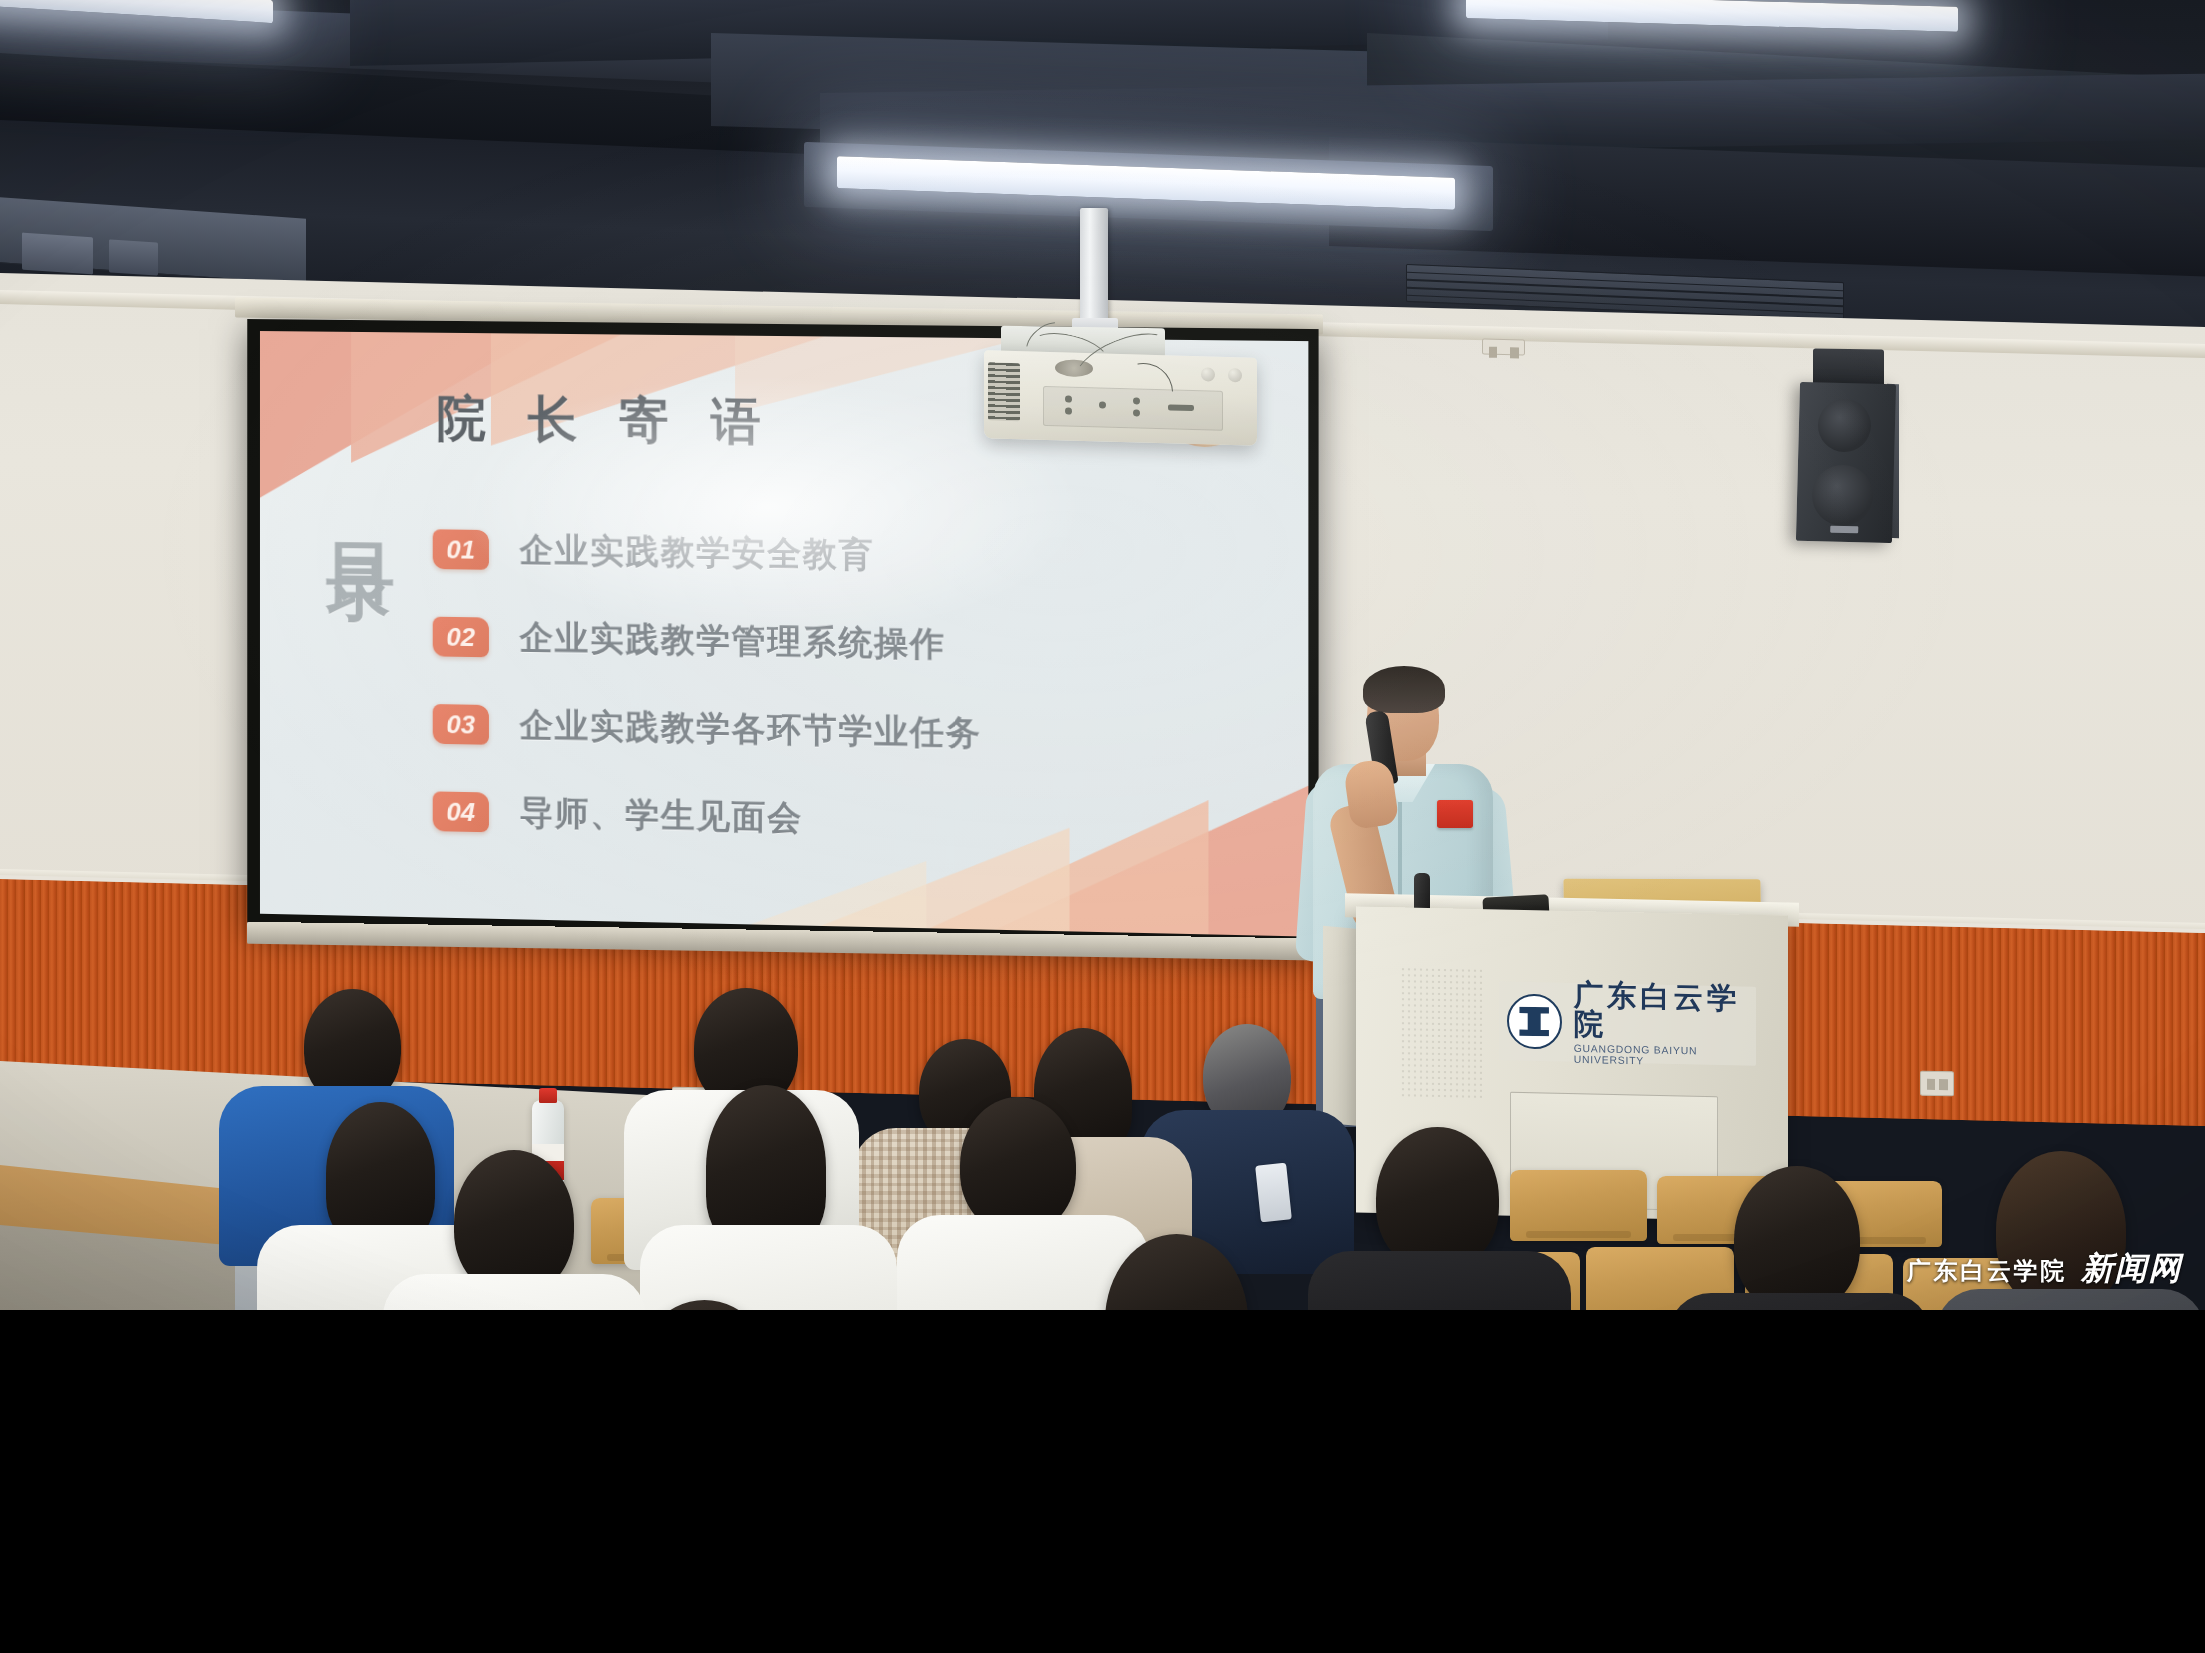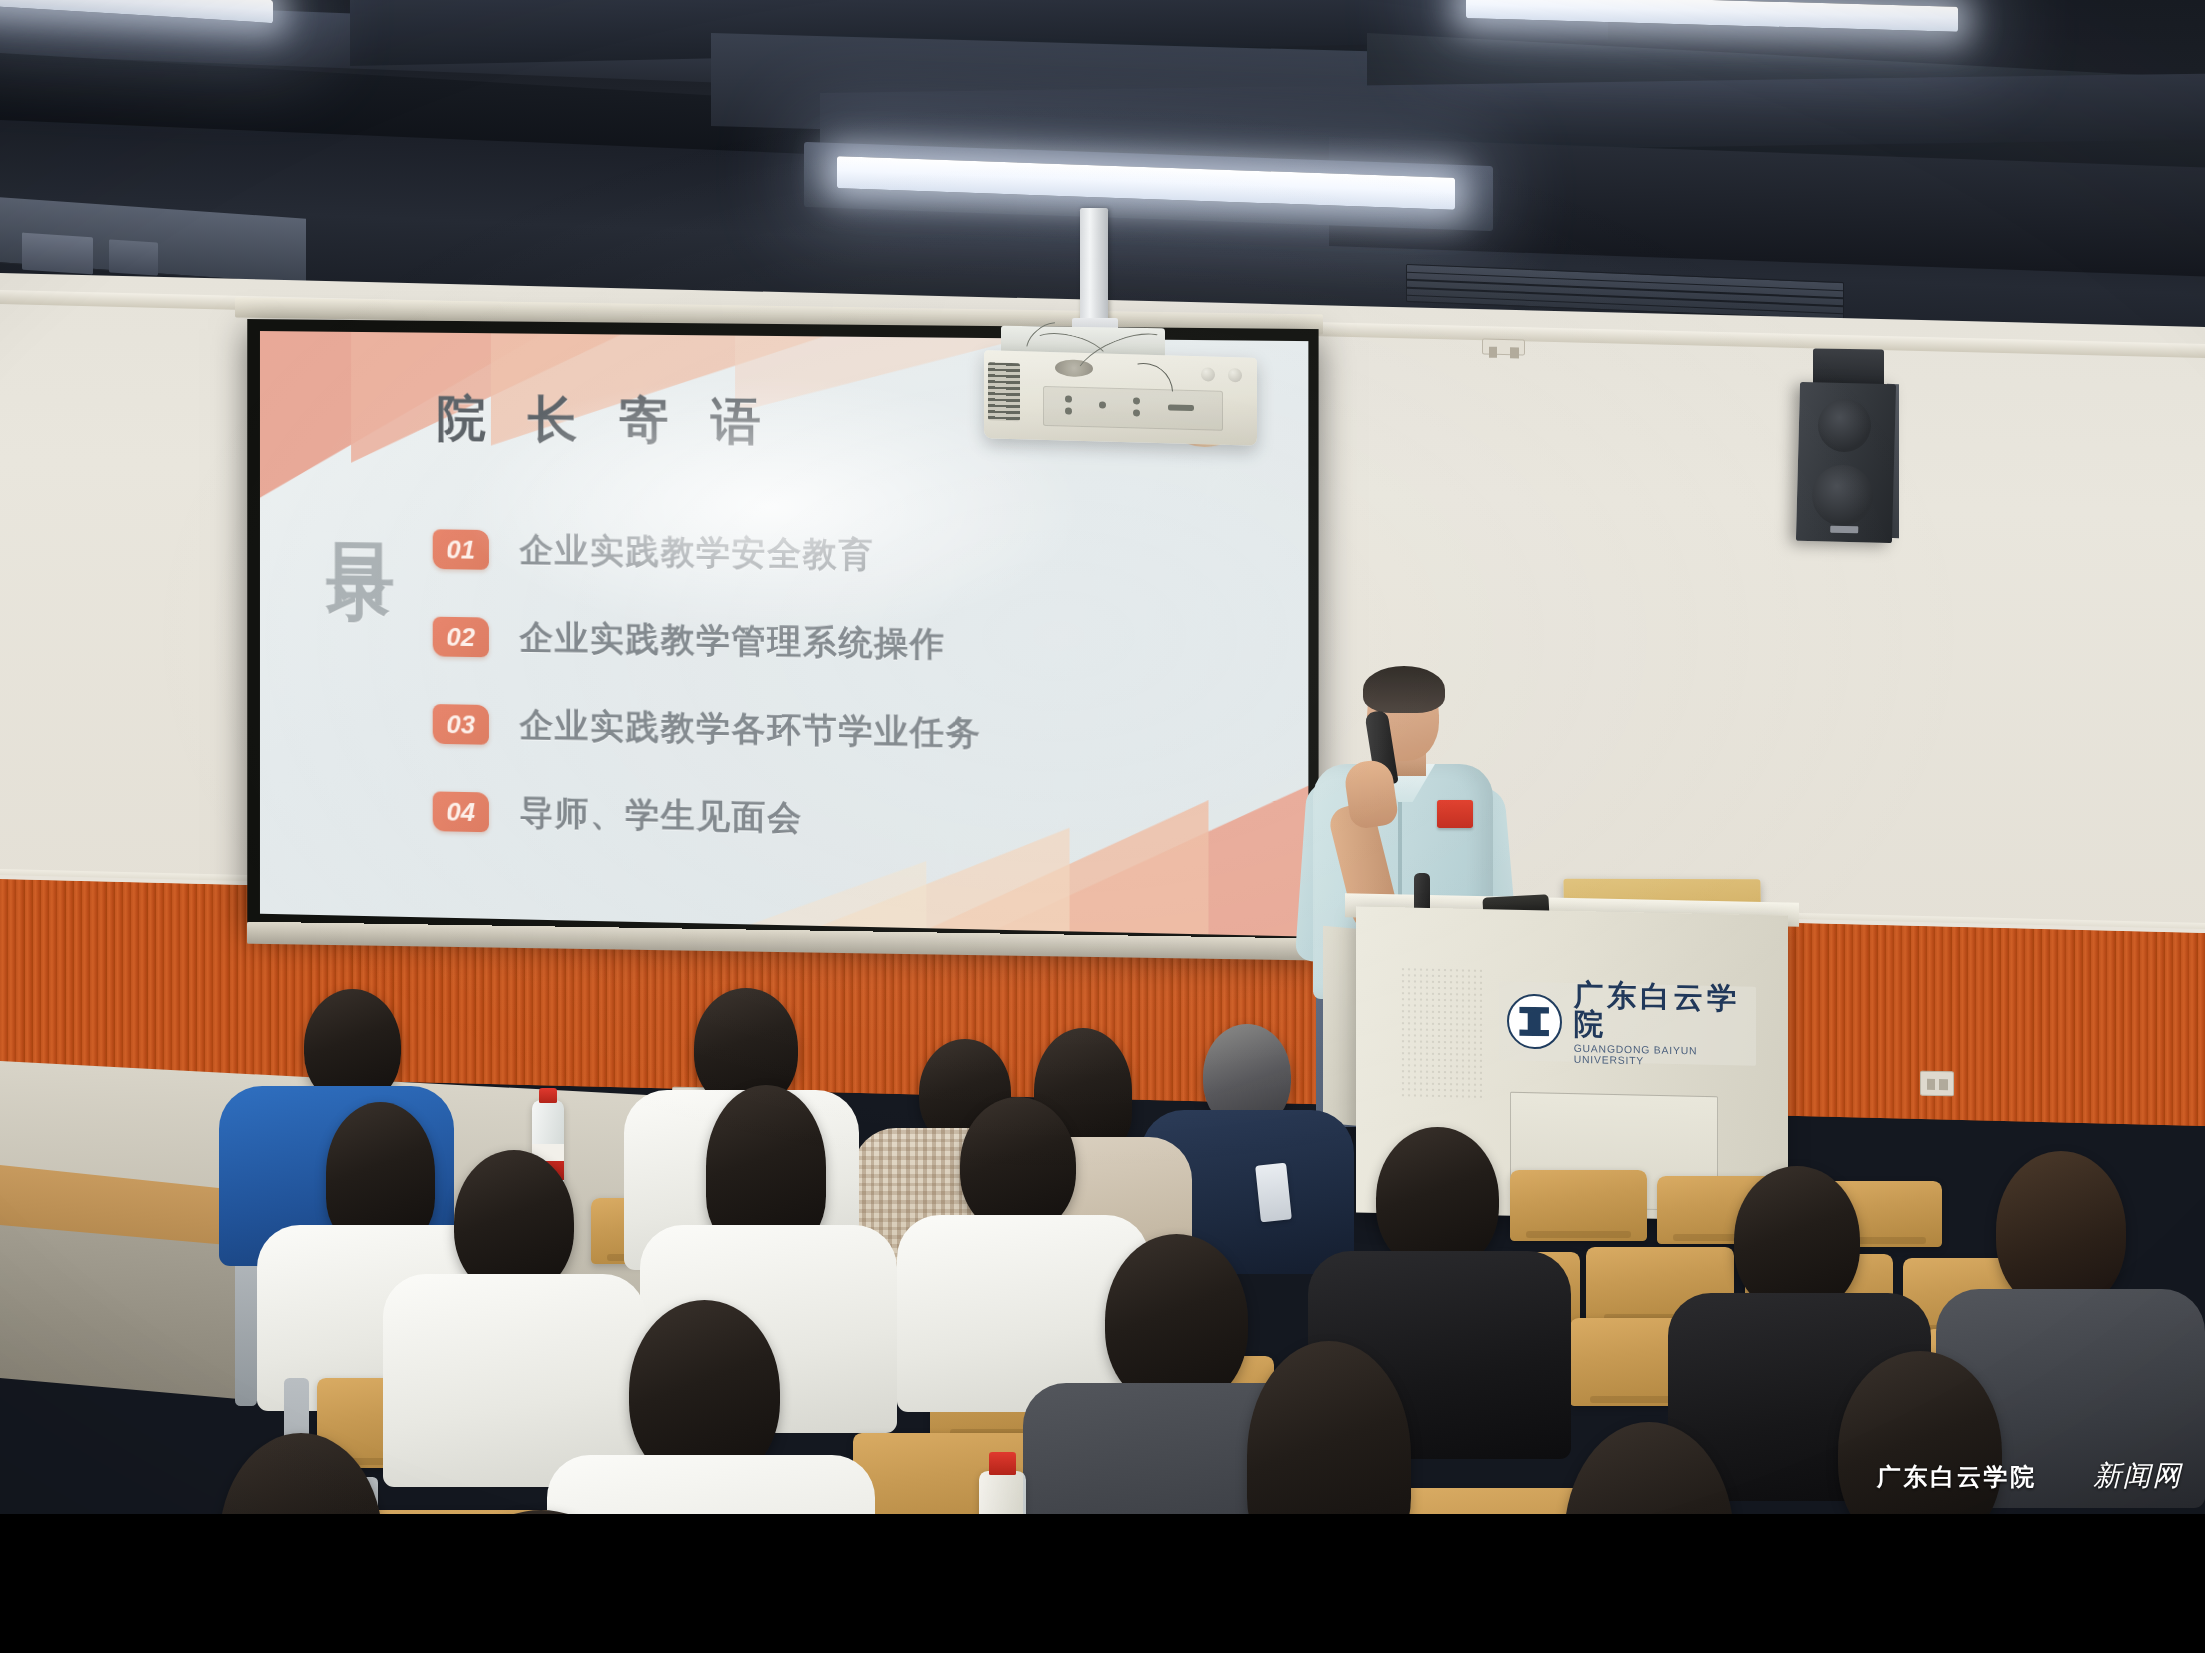--- a/index.html
+++ b/index.html
@@ -2,21 +2,21 @@
 <html style="font-size:8.8px"><head>
 <meta charset="utf-8">
 <title>Lecture Hall Presentation</title>
 <style>
   * { margin:0; padding:0; box-sizing:border-box; }
   html,body{ background:#000; }
   body{ font-family:"Liberation Sans", sans-serif; }
 
   #scene{
     position:relative;
-    width:2205px; height:1514px;
+    width:2205px; height:1310px;
     overflow:hidden;
     background:#141820;
   }
 
   
   .ceiling-base{
     position:absolute; left:0; top:0; width:2205px; height:350px;
     background:linear-gradient(#1a1e26 0%, #20242c 40%, #262a33 100%);
   }
   .ceiling-panel{
@@ -494,21 +494,21 @@
   }
 
   
   .watermark{
     position:absolute; right:23px; bottom:18.6px;
     display:flex; align-items:baseline; gap:14.2px;
     color:#ffffff; text-shadow:0 1.1px 3.3px rgba(0,0,0,.85);
     z-index:60;
   }
   .wm-cn{ font-size:24px; font-weight:700; letter-spacing:2.7px; }
-  .wm-news{ font-size:28px; font-weight:400; font-style:italic; letter-spacing:1.6px;margin-left:42px; }
+  .wm-news{ font-size:32px; font-weight:700; font-style:italic; letter-spacing:1.6px; }
 
   
   .grade{
     position:absolute; inset:0; pointer-events:none; z-index:50;
     background:
       radial-gradient(ellipse 72% 62% at 48% 42%, rgba(255,255,255,.07), rgba(0,0,0,0) 58%),
       radial-gradient(ellipse 120% 110% at 50% 52%, rgba(0,0,0,0) 48%, rgba(0,0,0,.34) 100%);
   }
 </style>
 </head>

